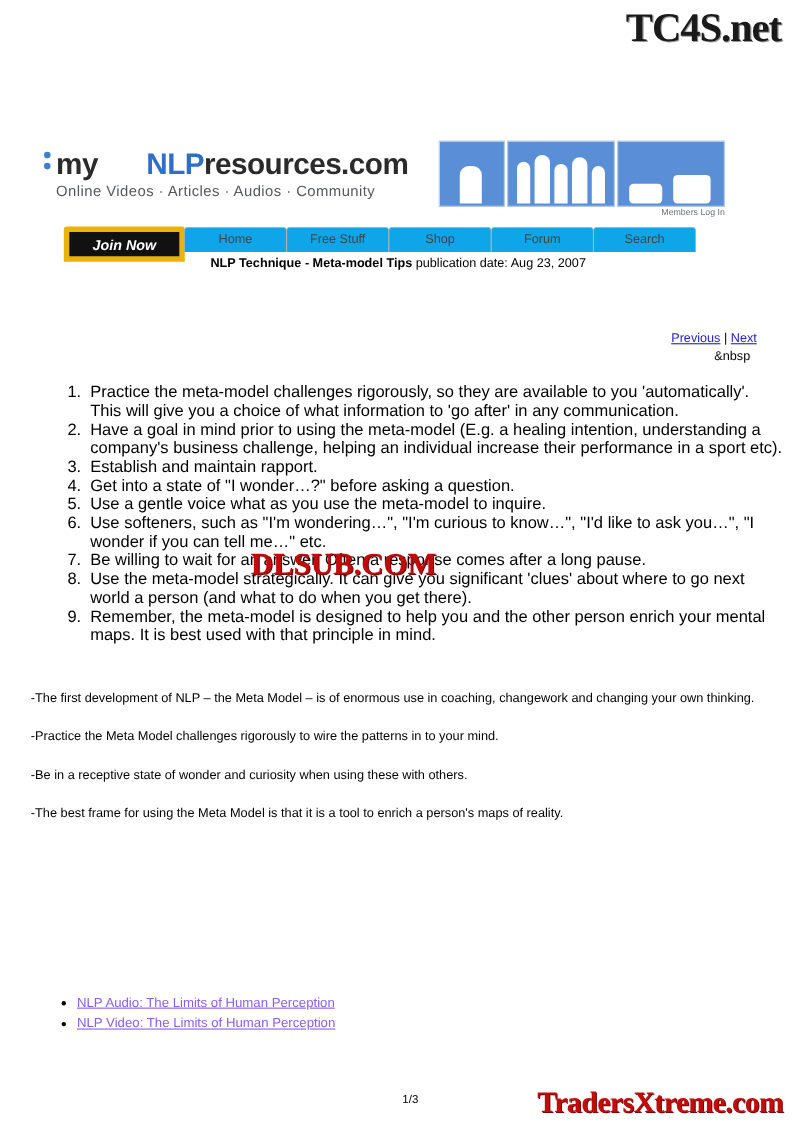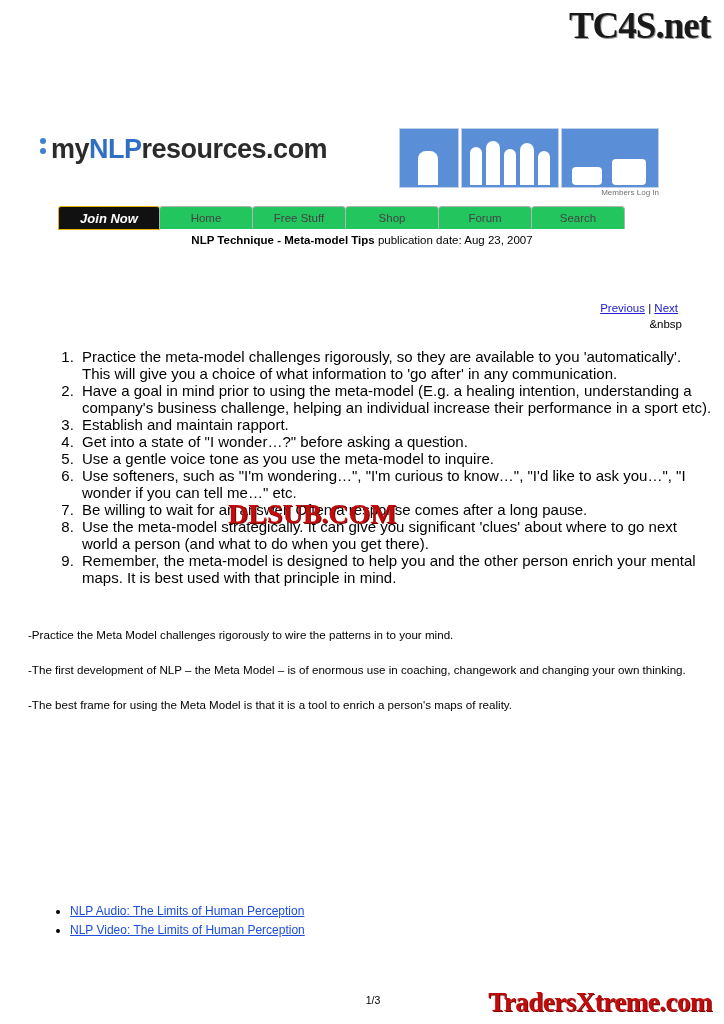--- a/index.html
+++ b/index.html
@@ -60,20 +60,21 @@
   .logo-line1 .dot {
     display: block;
     width: 6px;
     height: 6px;
     border-radius: 50%;
     background: #3f7fd0;
     margin: 4px 0 2px 2px;
   }
   .logo-line1 .blue {
     color: #2f6fc4;
+    margin-left: 44px;
   }
   .logo-line2 {
     font-size: 13.5px;
     color: #55585c;
     letter-spacing: 0.4px;
     margin-top: 2px;
     margin-left: 13px;
     white-space: nowrap;
   }
 
@@ -123,26 +124,26 @@
     height: 22px;
     background: #111111;
     color: #ffffff;
     font-size: 13px;
     font-weight: bold;
     font-style: italic;
     display: flex;
     align-items: center;
     justify-content: center;
     border-radius: 3px 3px 0 0;
-    border: 1px solid #eab308;
+    border: 5px solid #eab308;
   }
   .nav-tab {
     width: 92px;
     height: 22px;
-    background: #22c55e;
+    background: #0ea5e9;
     border: 1px solid #b4b4b4;
     border-bottom: none;
     margin-left: -1px;
     font-size: 11.5px;
     color: #444;
     display: flex;
     align-items: center;
     justify-content: center;
     border-radius: 4px 4px 0 0;
   }
@@ -160,21 +161,21 @@
     font-weight: bold;
   }
   .article-head .pubdate {
     font-weight: normal;
   }
 
   
   .pager {
     position: absolute;
     top: 302px;
-    right: 46px;
+    right: 36px;
     text-align: right;
     font-size: 11.5px;
   }
   .pager a {
     color: #2222cc;
     text-decoration: underline;
   }
   .pager .sep { color: #000; }
   .nbsp-line {
     position: absolute;
@@ -218,21 +219,21 @@
     position: absolute;
     top: 902px;
     left: 48px;
     margin: 0;
     padding-left: 22px;
     font-size: 12px;
     line-height: 19px;
   }
   ul.links li { color: #000; }
   ul.links a {
-    color: #1d4ed8;
+    color: #8b5cf6;
     text-decoration: underline;
   }
 
   
   .page-num {
     position: absolute;
     bottom: 18px;
     left: 11px;
     width: 724px;
     text-align: center;
@@ -271,20 +272,21 @@
 <div class="tc4s-watermark">TC4S.net</div>
 
 <div class="site-header">
 
   <div class="logo-area">
     <div class="logo-line1">
       <span class="dot-col">
         <span class="dot"></span><span class="dot"></span>
       </span><span>my</span><span class="blue">NLP</span><span>resources.com</span>
     </div>
+    <div class="logo-line2">Online Videos · Articles · Audios · Community</div>
   </div>
 
   <div class="banner-imgs">
     <div class="banner-img bi1">
       <span class="silhouette" style="left:18px;width:20px;height:34px;border-radius:8px 8px 0 0;"></span>
     </div>
     <div class="banner-img bi2">
       <span class="silhouette" style="left:8px;width:12px;height:38px;border-radius:6px 6px 0 0;"></span>
       <span class="silhouette" style="left:24px;width:14px;height:44px;border-radius:7px 7px 0 0;"></span>
       <span class="silhouette" style="left:42px;width:12px;height:36px;border-radius:6px 6px 0 0;"></span>
@@ -318,30 +320,31 @@
   <span class="sep">|</span>
   <a href="#">Next</a>
 </div>
 <div class="nbsp-line">&amp;nbsp</div>
 
 <ol class="tips">
   <li>Practice the meta-model challenges rigorously, so they are available to you 'automatically'.  This will give you a choice of what information to 'go after' in any communication.</li>
   <li>Have a goal in mind prior to using the meta-model (E.g. a healing intention, understanding a company's business challenge, helping an individual increase their performance in a sport etc).</li>
   <li>Establish and maintain rapport.</li>
   <li>Get into a state of "I wonder…?" before asking a question.</li>
-  <li>Use a gentle voice tone as you use the meta-model to inquire.</li>
+  <li>Use a gentle voice what as you use the meta-model to inquire.</li>
   <li>Use softeners, such as "I'm wondering…", "I'm curious to know…", "I'd like to ask you…", "I wonder if you can tell me…" etc.</li>
   <li>Be willing to wait for an answer. Often a response comes after a long pause.</li>
   <li>Use the meta-model strategically. It can give you significant 'clues' about where to go next world a person (and what to do when you get there).</li>
   <li>Remember, the meta-model is designed to help you and the other person enrich your mental maps. It is best used with that principle in mind.</li>
 </ol>
 
 <div class="paras">
+  <p> -The first development of NLP – the Meta Model – is of enormous use in coaching, changework and changing your own thinking.</p>
   <p>-Practice the Meta Model challenges rigorously to wire the patterns in to your mind.</p>
-  <p> -The first development of NLP – the Meta Model – is of enormous use in coaching, changework and changing your own thinking.</p>
+  <p>-Be in a receptive state of wonder and curiosity when using these with others.</p>
   <p>-The best frame for using the Meta Model is that it is a tool to enrich a person's maps of reality.</p>
 </div>
 
 <ul class="links">
   <li><a href="#">NLP Audio: The Limits of Human Perception</a></li>
   <li><a href="#">NLP Video: The Limits of Human Perception</a></li>
 </ul>
 
 <div class="dlsub-watermark">DLSUB.COM</div>
 

